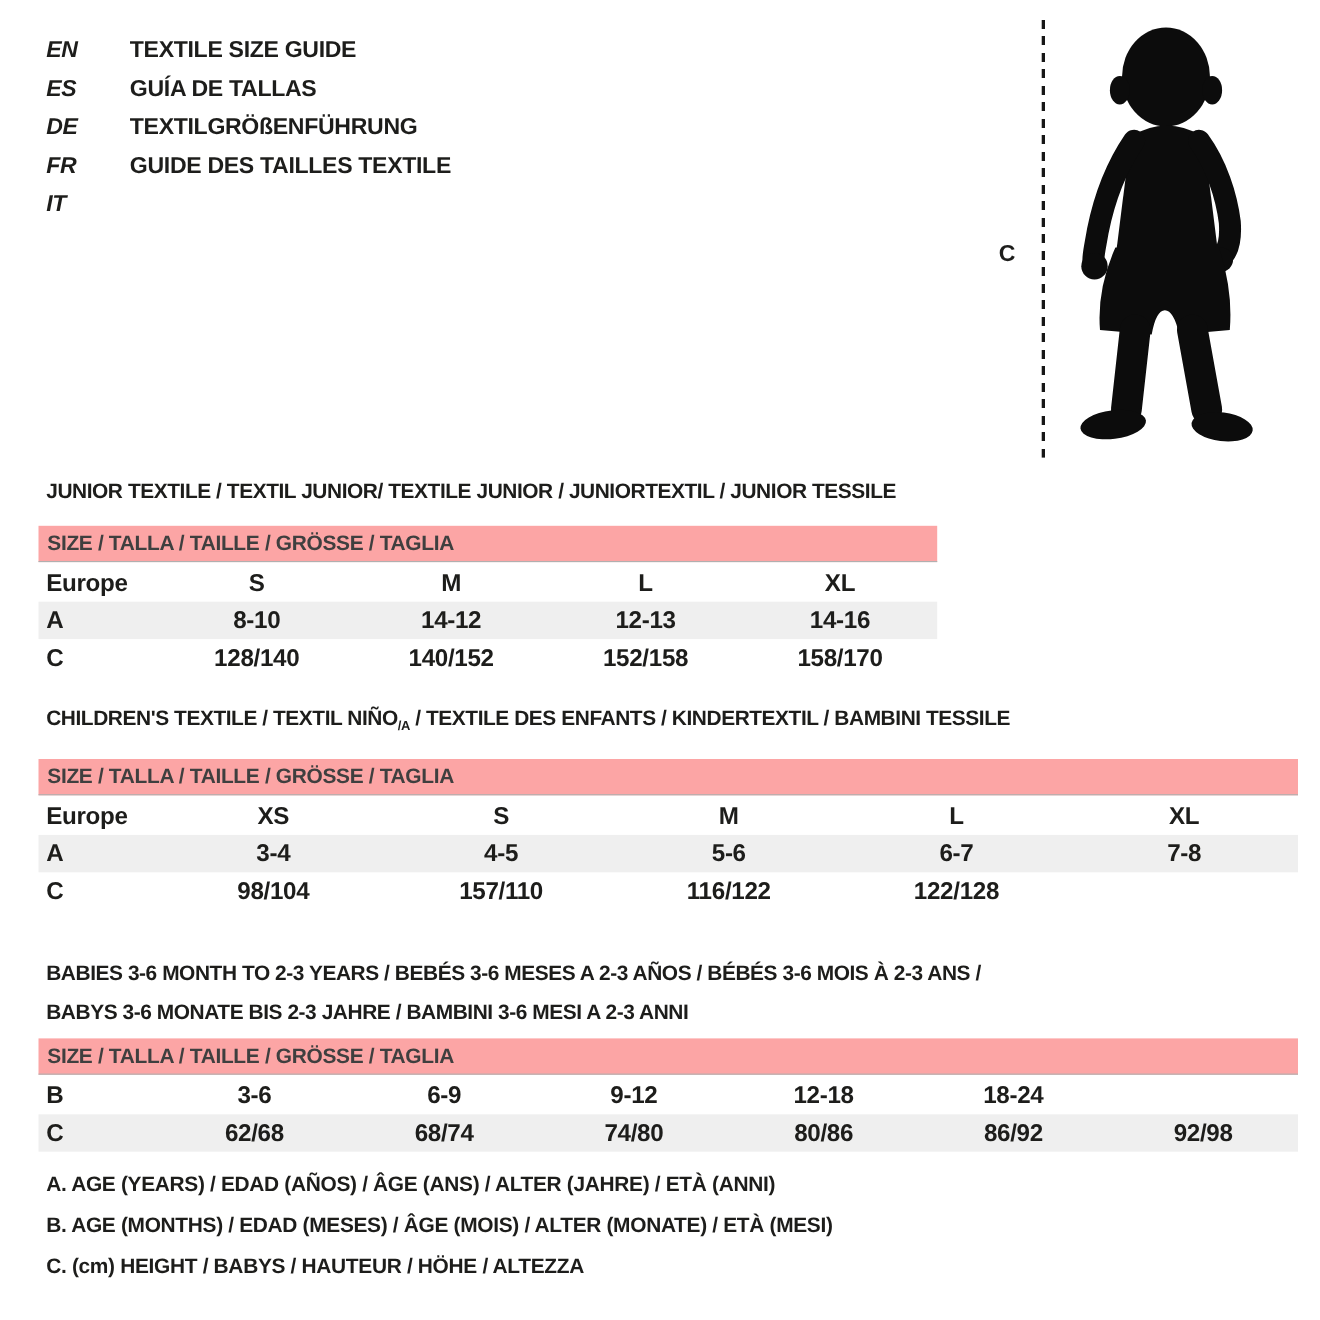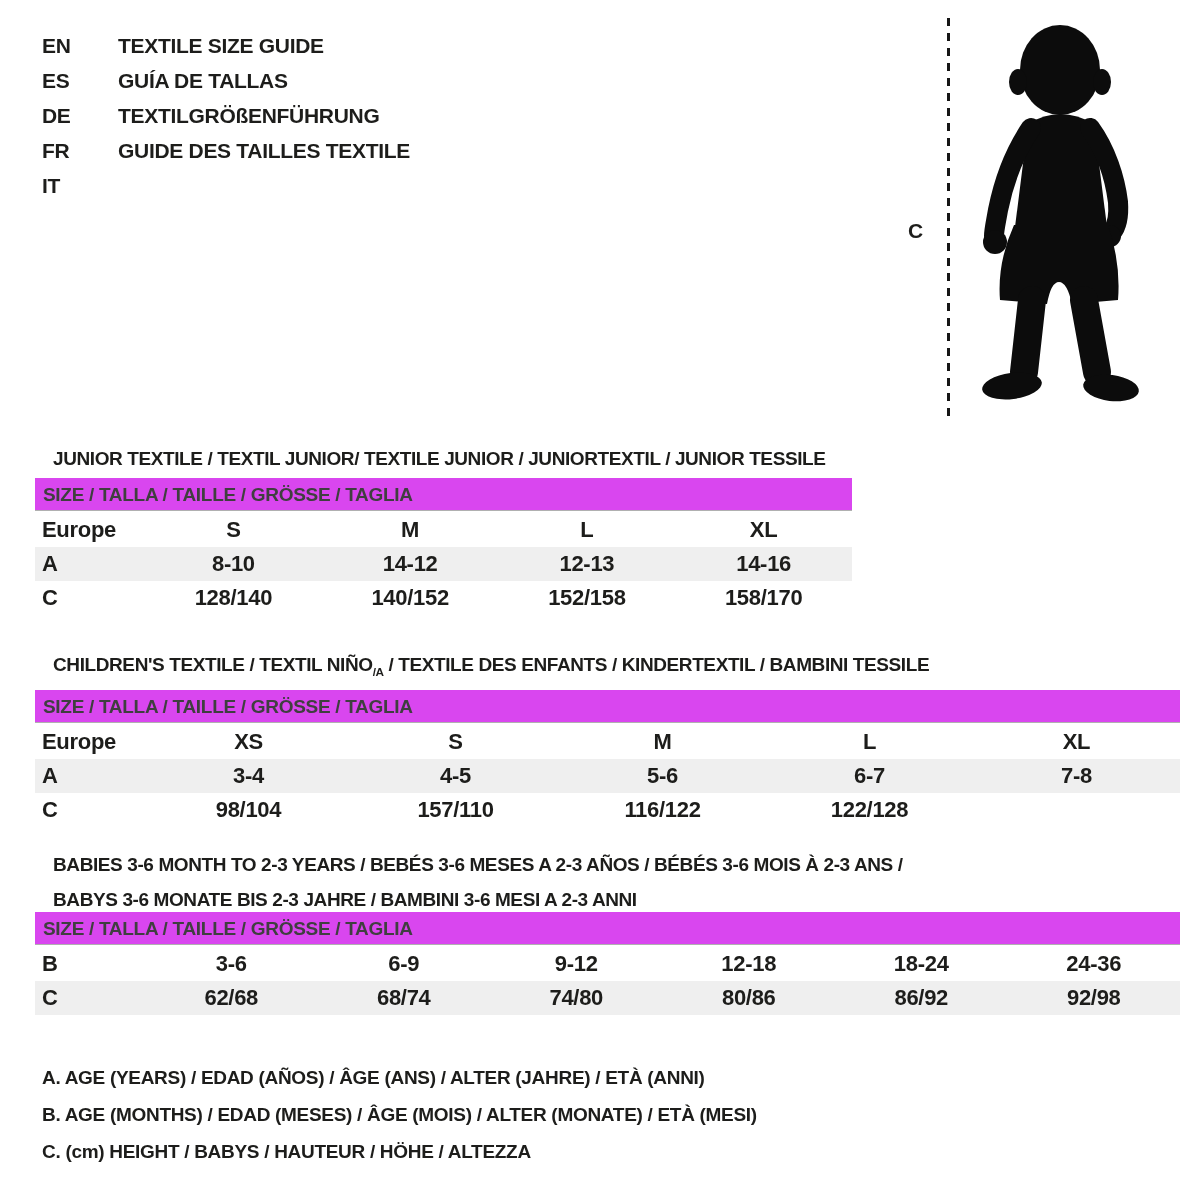--- a/index.html
+++ b/index.html
@@ -6,43 +6,43 @@
   body {
     width:1200px; height:1200px; position:relative; overflow:hidden;
     background:#ffffff; color:#1d1d1b;
     font-family:"Liberation Sans","DejaVu Sans",sans-serif;
     font-weight:bold;
   }
 
   
   .lang-block { position:absolute; left:42px; top:28px; }
   .lang-row { display:flex; line-height:35px; font-size:21px; letter-spacing:-0.3px; }
-  .lang-code { width:76px; flex:0 0 76px; }
+  .lang-code { width:76px; flex:0 0 76px;font-style:italic; }
   .lang-label { white-space:nowrap; }
 
   
   .c-label { position:absolute; left:908px; top:219px; font-size:21px; }
   .dash-line {
     position:absolute; left:947px; top:18px; width:3px; height:398px;
     background:repeating-linear-gradient(180deg,#161616 0 8px,transparent 8px 15px);
   }
   .toddler { position:absolute; left:968px; top:20px; }
 
   
   .sec { position:absolute; }
   .sec-heading {
-    position:absolute; left:7px; top:0; margin:11px;
+    position:absolute; left:7px; top:0; margin:0;
     font-size:19px; line-height:22px; letter-spacing:-0.4px; white-space:nowrap;
     font-weight:bold;
   }
   .sec-heading .hline { display:block; line-height:35px; }
   .subt { font-size:0.62em; vertical-align:sub; }
   .size-bar {
     position:absolute; left:0; right:0; top:41px; height:33px; box-sizing:border-box;
-    background:#d946ef; border-bottom:1px solid #b0b0b0;
+    background:#fca5a5; border-bottom:1px solid #b0b0b0;
     color:#3f3f3f; font-size:19px; line-height:33px; padding-left:8px; letter-spacing:-0.3px;
     white-space:nowrap; overflow:hidden;
   }
   .trow {
     position:absolute; left:0; right:0; height:34px; display:grid;
     font-size:22px; line-height:34px; letter-spacing:-0.3px;
   }
   .cols4 { grid-template-columns:110px repeat(4,1fr); }
   .cols5 { grid-template-columns:110px repeat(5,1fr); }
   .cols6 { grid-template-columns:110px repeat(6,1fr); }
@@ -50,21 +50,21 @@
   .tcell { text-align:center; }
   .shaded { background:#efefef; }
 
   .junior   { left:35px; top:437px; width:817px;  height:180px; }
   .junior .r1 { top:76px; } .junior .r2 { top:110px; } .junior .r3 { top:144px; }
 
   .children { left:35px; top:643px; width:1145px; height:186px; }
   .children .size-bar { top:47px; }
   .children .r1 { top:82px; } .children .r2 { top:116px; } .children .r3 { top:150px; }
 
-  .babies   { left:35px; top:836px; width:1145px; height:180px; }
+  .babies   { left:35px; top:868px; width:1145px; height:180px; }
   .babies .size-bar { top:76px; }
   .babies .r1 { top:111px; } .babies .r2 { top:145px; }
 
   
   .legend { position:absolute; left:42px; top:1066px; font-size:19px; letter-spacing:-0.3px; }
   .legend div { line-height:23px; margin-bottom:14px; white-space:nowrap; }
 </style>
 </head>
 <body>
 
@@ -170,21 +170,20 @@
     <span class="hline">BABYS 3-6 MONATE BIS 2-3 JAHRE / BAMBINI 3-6 MESI A 2-3 ANNI</span>
   </h2>
   <div class="size-bar">SIZE / TALLA / TAILLE / GRÖSSE / TAGLIA</div>
   <div class="trow cols6 r1">
     <span class="tlabel">B</span>
     <span class="tcell">3-6</span>
     <span class="tcell">6-9</span>
     <span class="tcell">9-12</span>
     <span class="tcell">12-18</span>
     <span class="tcell">18-24</span>
-    <span class="tcell">24-36</span>
   </div>
   <div class="trow cols6 r2 shaded">
     <span class="tlabel">C</span>
     <span class="tcell">62/68</span>
     <span class="tcell">68/74</span>
     <span class="tcell">74/80</span>
     <span class="tcell">80/86</span>
     <span class="tcell">86/92</span>
     <span class="tcell">92/98</span>
   </div>

